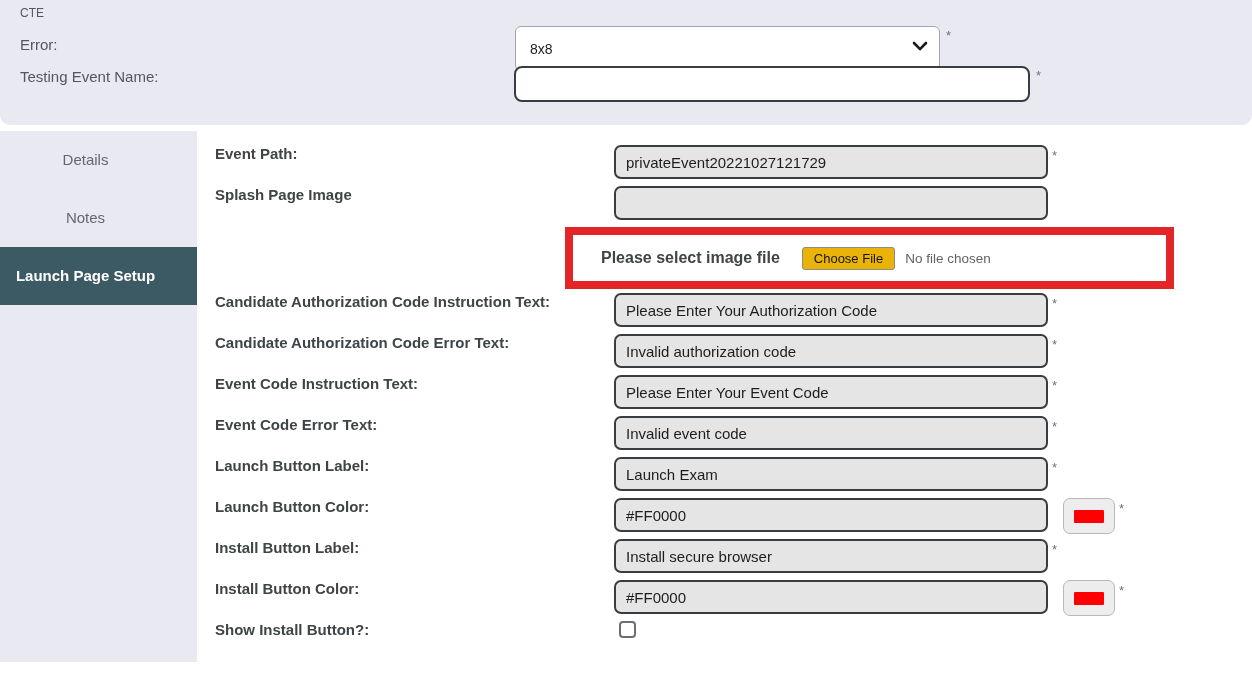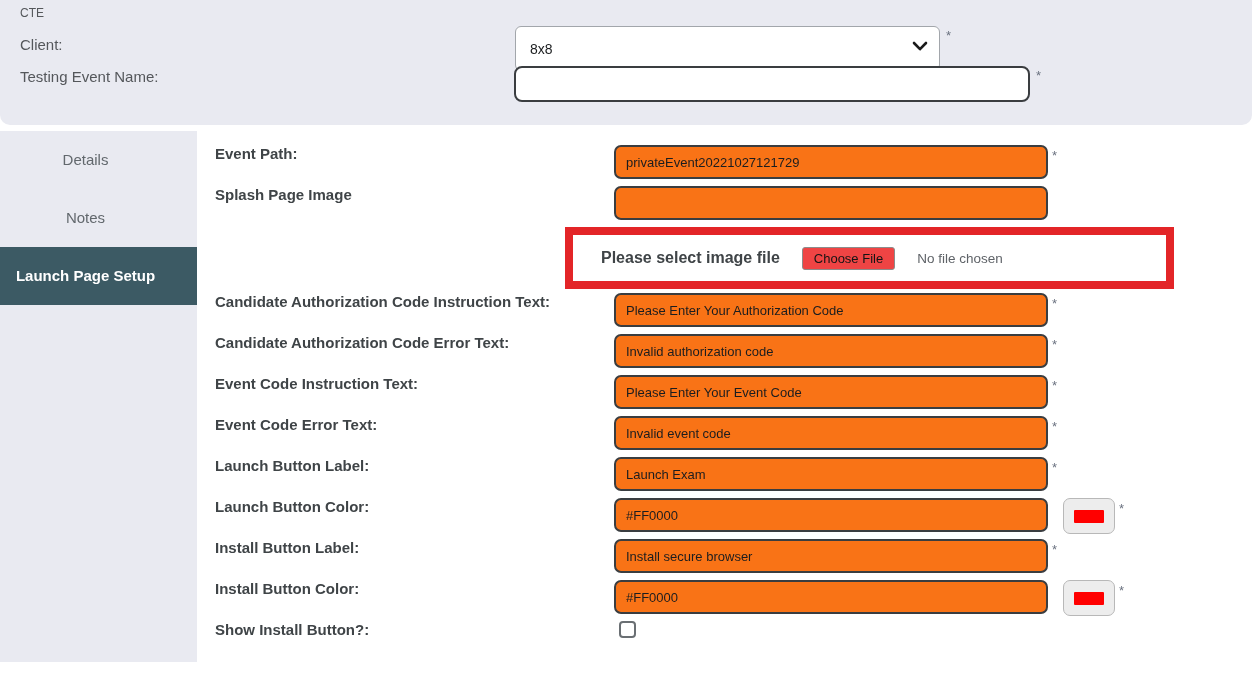--- a/index.html
+++ b/index.html
@@ -82,22 +82,22 @@
   }
   .form-row .f-label {
     width: 399px; flex: 0 0 399px;
     font-size: 15px; font-weight: bold; color: #3f4447;
   }
   .form-row input.f-input {
     width: 434px; height: 34px;
     border: 2px solid #3a3d40;
     border-radius: 7px;
     padding: 0 10px;
-    font-size: 13px; color: #1b1d1f;
-    background: #f97316;
+    font-size: 15px; color: #1b1d1f;
+    background: #e5e5e5;
     font-family: inherit;
   }
   .form-row .req { align-self: flex-start; margin: 3px 0 0 4px; }
 
   .swatch-btn {
     margin-left: 15px;
     width: 52px; height: 36px;
     background: #ededed;
     border: 1px solid #b8b8b8;
     border-radius: 7px;
@@ -123,36 +123,36 @@
     background: #ffffff;
     display: flex; align-items: center;
     padding-left: 28px;
   }
   .file-box .prompt {
     font-size: 16px; font-weight: bold; color: #3f4447;
   }
   .file-btn {
     margin-left: 22px;
     font-size: 13px; color: #141414;
-    background: #ef4444;
+    background: #eab308;
     border: 1px solid #8c8c8c;
     border-radius: 3px;
     padding: 3px 11px;
     font-family: inherit;
     cursor: pointer;
   }
-  .file-status { margin-left: 22px; font-size: 13.5px; color: #5f6368; }
+  .file-status { margin-left: 10px; font-size: 13.5px; color: #5f6368; }
 </style>
 </head>
 <body>
 
 <div class="header">
   <div class="app-label">CTE</div>
 
-  <div class="h-label client">Client:</div>
+  <div class="h-label client">Error:</div>
   <div class="select-box" role="combobox">
     <span>8x8</span>
     <span class="chev">
       <svg width="16" height="11" viewBox="0 0 16 11">
           <path d="M2 2 L8 8.2 L14 2" stroke="#1a1a1a" stroke-width="2.6" fill="none" stroke-linecap="round" stroke-linejoin="round"></path>
         </svg>
     </span>
   </div>
   <span class="req sel-req">*</span>
 

